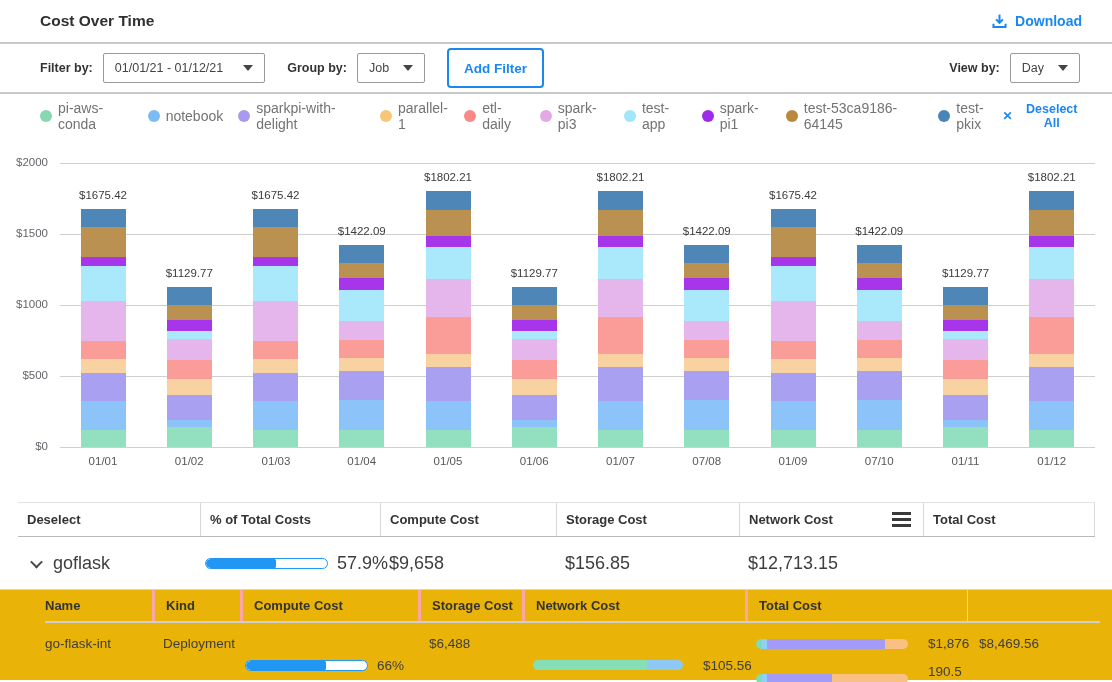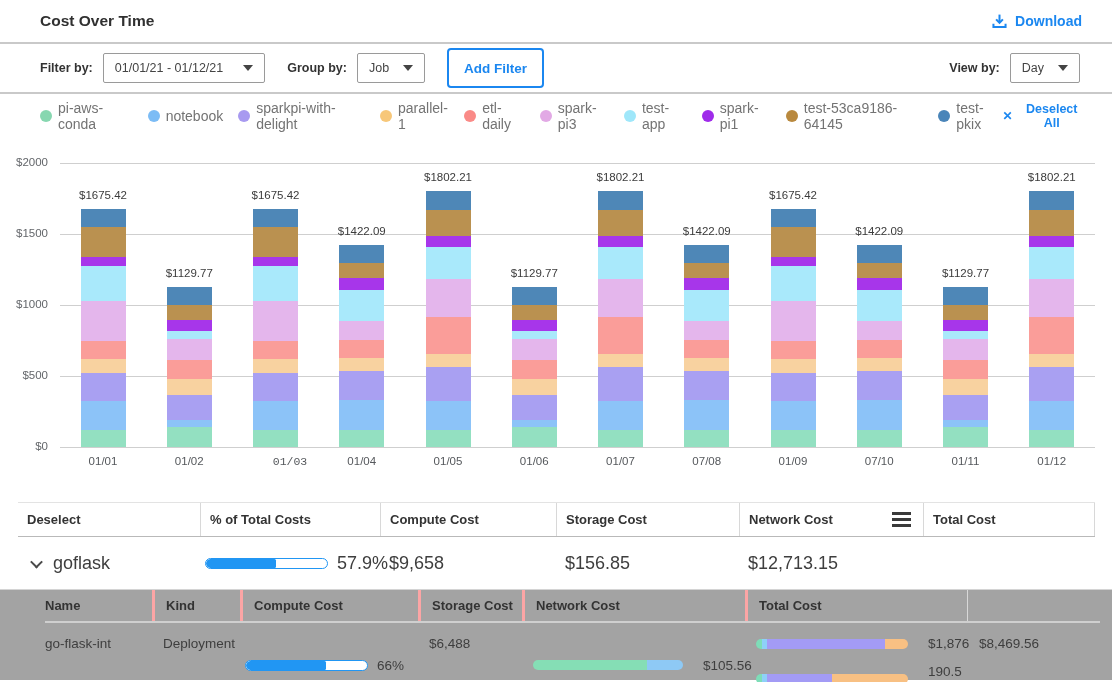--- a/index.html
+++ b/index.html
@@ -73,21 +73,21 @@
   .name-cell { display:flex; align-items:center; gap:12px; padding-left:14px !important; }
   .chev { width:9px; height:9px; border-right:2px solid #4a4a4a; border-bottom:2px solid #4a4a4a;
     transform:rotate(45deg) translate(-1px,-1px); cursor:pointer; flex:none; }
   .pct-cell { display:flex; align-items:center; gap:9px; padding-left:5px !important; }
   .capsule { width:123px; height:11px; border:1.5px solid #2196f3; border-radius:7px;
     background:#fff; overflow:hidden; flex:none; }
   .capsule .fill { display:block; height:100%; background:#2196f3; border-radius:6px 2px 2px 6px; }
   .net-two-line div { line-height:22px; }
 
   
-  .nestedwrap { margin-top:0; border-top:1px solid #d4d4d4; background:#a3a3a3; height:91px; }
+  .nestedwrap { margin-top:0; border-top:1px solid #d4d4d4; background:#eab308; height:91px; }
   .grid-nested { display:grid; grid-template-columns:107px 88px 178px 104px 223px 223px 132px;
     margin-left:45px; width:1055px; }
   .nt-head { height:33px; border-bottom:2px solid #cfcfcf; }
   .nt-head .th { padding:8px 4px 8px 11px; font-size:13px; font-weight:bold; color:#333;
     display:flex; align-items:center; }
   .nt-head .th:first-child { padding-left:0; }
   .nt-head .th + .th { border-left:3px solid #fca5a5; }
   .nt-head .th:last-child { border-right:1px solid #d8d8d8; }
   .nt-row { padding-top:13px; font-size:13.5px; color:#3e3e3e; }
   .nt-row .td { padding-left:11px; }
@@ -353,21 +353,21 @@
         <div class="seg" style="height: 31.666px; background: rgb(169, 233, 251);"></div>
         <div class="seg" style="height: 10.65px; background: rgb(167, 54, 234);"></div>
         <div class="seg" style="height: 26.554px; background: rgb(186, 145, 80);"></div>
         <div class="seg" style="height: 18.6318px; background: rgb(78, 135, 183);"></div>
       </div>
       <div class="vlabel" style="left: 948.75px; top: 8.08618px;">$1802.21</div>
     </div>
   <div class="xlabels">
       <div class="xtick" style="left: 0px;">01/01</div>
       <div class="xtick" style="left: 86.25px;">01/02</div>
-      <div class="xtick" style="left: 187px; font-family: Liberation Mono, monospace;">01/03</div>
+      <div class="xtick" style="left: 173px;">01/03</div>
       <div class="xtick" style="left: 258.75px;">01/04</div>
       <div class="xtick" style="left: 345px;">01/05</div>
       <div class="xtick" style="left: 431.25px;">01/06</div>
       <div class="xtick" style="left: 517.5px;">01/07</div>
       <div class="xtick" style="left: 603.75px;">07/08</div>
       <div class="xtick" style="left: 690px;">01/09</div>
       <div class="xtick" style="left: 776.25px;">07/10</div>
       <div class="xtick" style="left: 862.5px;">01/11</div>
       <div class="xtick" style="left: 948.75px;">01/12</div>
     </div>

